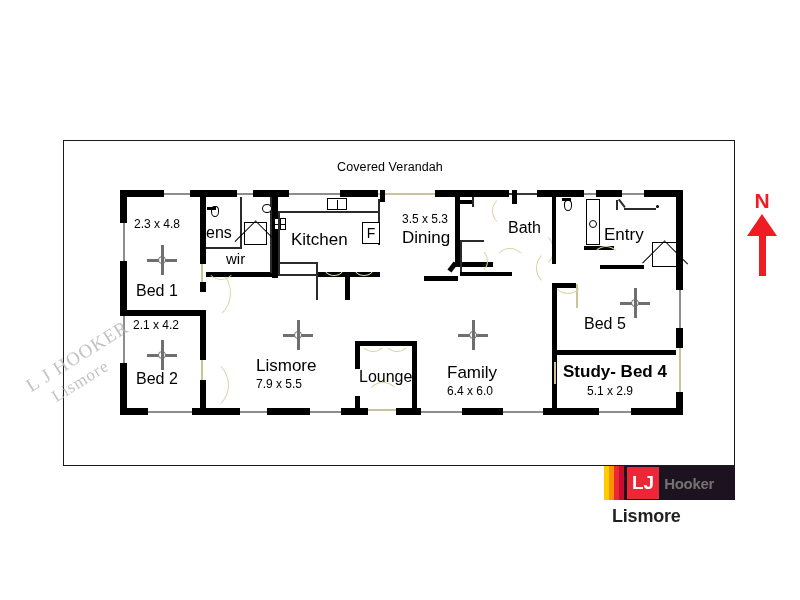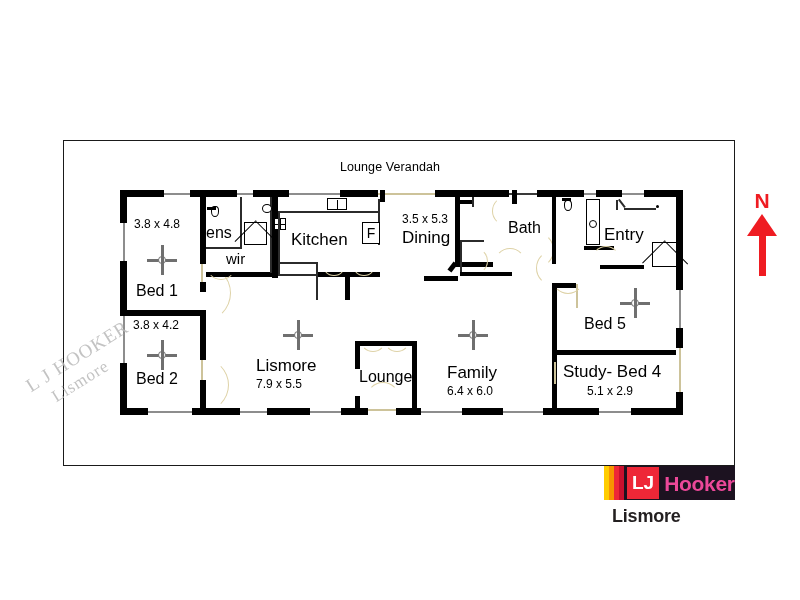--- a/index.html
+++ b/index.html
@@ -270,23 +270,23 @@
     background: #ee2737;
     color: #ffffff;
     font-weight: bold;
     font-size: 19px;
     line-height: 1;
     padding: 6px 5px 7px 5px;
     margin-right: 5px;
     font-family: "Liberation Sans", sans-serif;
   }
   .logo-word {
-    color: #ec4899;
+    color: #737373;
     font-weight: bold;
-    font-size: 21px;
+    font-size: 15px;
     line-height: 1;
     letter-spacing: -0.3px;
   }
   .logo-sub {
     position: absolute;
     left: 612px;
     top: 506px;
     font-size: 18px;
     font-weight: bold;
     color: #231f20;
@@ -321,21 +321,21 @@
     font-family: "Liberation Serif", serif;
   }
 </style>
 </head>
 <body>
 
 <div id="stage">
 
   <div class="plan-frame"></div>
 
-  <div class="verandah-label">Lounge Verandah</div>
+  <div class="verandah-label">Covered Verandah</div>
 
   <div class="wall" style="left:120px;top:190px;width:44px;height:7px;"></div>
   <div class="glass" style="left:164px;top:192.5px;width:26px;height:2px;"></div>
   <div class="wall" style="left:190px;top:190px;width:47px;height:7px;"></div>
   <div class="glass" style="left:237px;top:192.5px;width:16px;height:2px;"></div>
   <div class="wall" style="left:253px;top:190px;width:36px;height:7px;"></div>
   <div class="glass" style="left:289px;top:192.5px;width:51px;height:2px;"></div>
   <div class="wall" style="left:340px;top:190px;width:38px;height:7px;"></div>
   <div class="dooropen" style="left:378px;top:193px;width:57px;height:1.6px;"></div>
   <div class="wall" style="left:435px;top:190px;width:74px;height:7px;"></div>
@@ -382,27 +382,27 @@
 
   <div class="wall" style="left:120px;top:310px;width:86px;height:6px;"></div>
 
   <div class="swing" style="left:173px;top:264px;width:56px;height:56px;border-color:transparent #ded2a6 transparent transparent;"></div>
 
   <div class="wall" style="left:200px;top:316px;width:6px;height:44px;"></div>
   <div class="dooropen" style="left:201px;top:360px;width:2px;height:20px;"></div>
   <div class="wall" style="left:200px;top:380px;width:6px;height:35px;"></div>
   <div class="swing" style="left:175px;top:358px;width:52px;height:52px;border-color:transparent #ded2a6 transparent transparent;"></div>
 
-  <div class="room-dim" style="left:134px;top:217px;">3.8 x 4.8</div>
+  <div class="room-dim" style="left:134px;top:217px;">2.3 x 4.8</div>
   <div class="fan" style="left:147px;top:245px;">
       <i></i>
     </div>
   <div class="room-name" style="left:136px;top:282px;font-size:16px;">Bed 1</div>
 
-  <div class="room-dim" style="left:133px;top:318px;">3.8 x 4.2</div>
+  <div class="room-dim" style="left:133px;top:318px;">2.1 x 4.2</div>
   <div class="fan" style="left:147px;top:340px;">
       <i></i>
     </div>
   <div class="room-name" style="left:136px;top:370px;font-size:16px;">Bed 2</div>
 
   <div class="thinwall" style="left:206px;top:247px;width:36px;height:2px;"></div>
   <div class="wall" style="left:206px;top:272px;width:66px;height:5px;"></div>
   <div class="thinwall" style="left:240px;top:197px;width:2px;height:50px;"></div>
   <div class="thinwall" style="left:270px;top:197px;width:2px;height:76px;"></div>
   <div class="wall" style="left:272px;top:190px;width:6px;height:88px;"></div>
@@ -499,21 +499,21 @@
   <div class="dooropen" style="left:576px;top:284px;width:2px;height:24px;"></div>
   <div class="wall" style="left:552px;top:350px;width:124px;height:5px;"></div>
   <div class="swing" style="left:552px;top:262px;width:30px;height:30px;border-color:transparent transparent #ded2a6 transparent;"></div>
   <div class="fan" style="left:620px;top:288px;">
       <i></i>
     </div>
   <div class="room-name" style="left:584px;top:315px;font-size:16px;">Bed 5</div>
 
   <div class="wall" style="left:552px;top:355px;width:5px;height:60px;"></div>
   <div class="dooropen" style="left:553.5px;top:362px;width:2px;height:22px;"></div>
-  <div class="room-name" style="left:563px;top:362px;font-size:17px;">Study- Bed 4</div>
+  <div class="room-name" style="left:563px;top:362px;font-size:17px;font-weight:bold;">Study- Bed 4</div>
   <div class="room-dim" style="left:587px;top:384px;">5.1 x 2.9</div>
 
   <div class="north">
     <div class="north-letter">N</div>
     <div class="north-head"></div>
     <div class="north-shaft"></div>
   </div>
 
   <div class="logo">
     <div class="logo-band logo-b1"></div>

